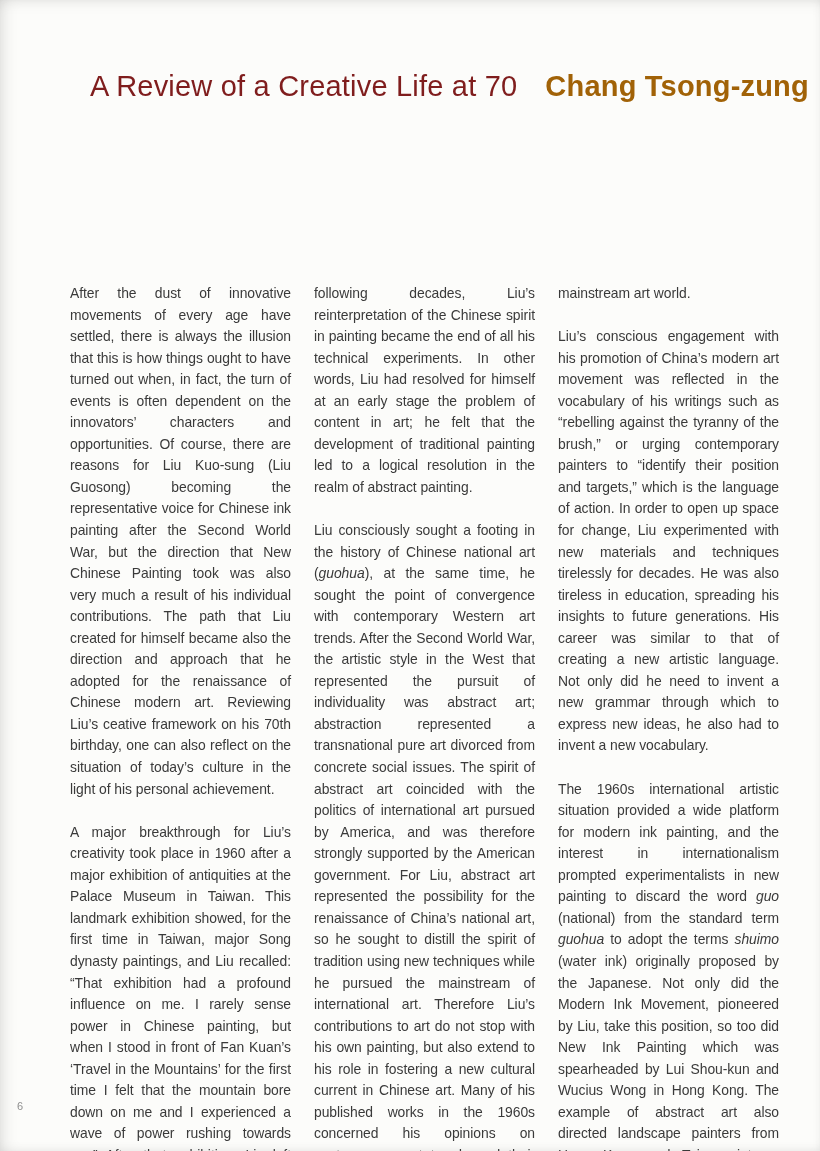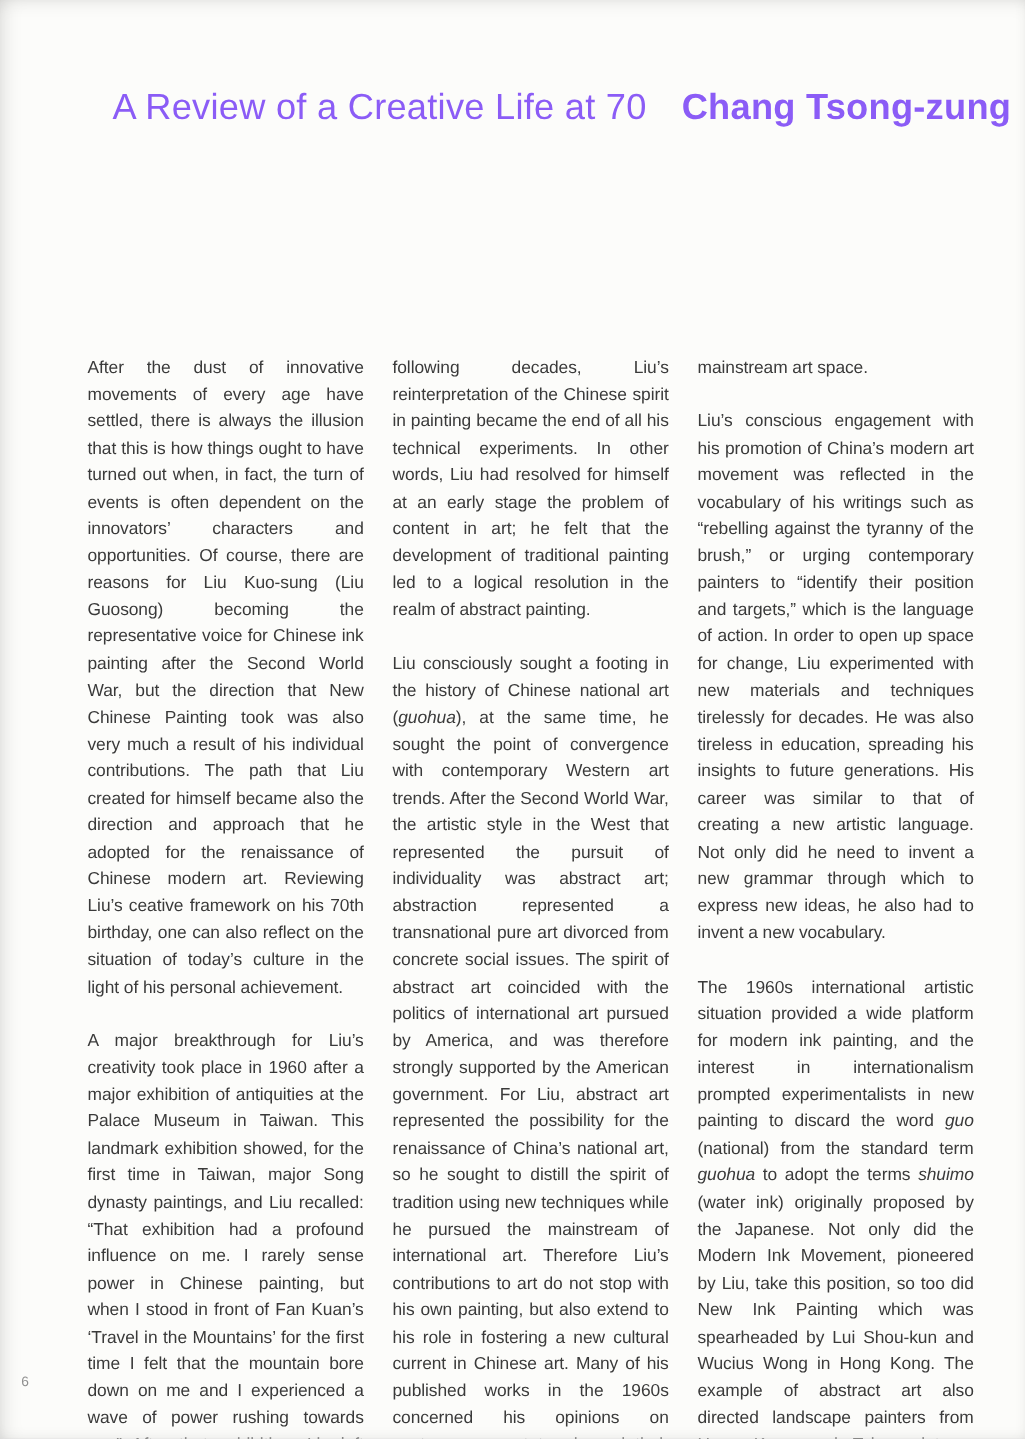--- a/index.html
+++ b/index.html
@@ -21,27 +21,27 @@
     position: absolute;
     left: 90px;
     top: 70px;
     white-space: nowrap;
     color: #3f3f3f;
   }
   .title-text {
     font-size: 29px;
     font-weight: 400;
     letter-spacing: 0.2px;
-    color: #8b5cf6;
+    color: #7f1d1d;
   }
   .author-name {
     font-size: 29px;
     font-weight: 700;
     letter-spacing: 0.2px;
-    color: #8b5cf6;
+    color: #a16207;
     margin-left: 28px;
   }
   .columns {
     position: absolute;
     left: 70px;
     top: 283px;
     width: 707px;
     display: flex;
     gap: 23px;
   }
@@ -81,21 +81,21 @@
   <div class="columns">
     <div class="column">
         <p><span>After the dust of innovative movements of every age have settled, there is always the illusion that this is how things ought to have turned out when, in fact, the turn of events is often dependent on the innovators’ characters and opportunities. Of course, there are reasons for Liu Kuo-sung (Liu Guosong) becoming the representative voice for Chinese ink painting after the Second World War, but the direction that New Chinese Painting took was also very much a result of his individual contributions. The path that Liu created for himself became also the direction and approach that he adopted for the renaissance of Chinese modern art. Reviewing Liu’s ceative framework on his 70th birthday, one can also reflect on the situation of today’s culture in the light of his personal achievement.</span></p>
         <p><span>A major breakthrough for Liu’s creativity took place in 1960 after a major exhibition of antiquities at the Palace Museum in Taiwan. This landmark exhibition showed, for the first time in Taiwan, major Song dynasty paintings, and Liu recalled: “That exhibition had a profound influence on me. I rarely sense power in Chinese painting, but when I stood in front of Fan Kuan’s ‘Travel in the Mountains’ for the first time I felt that the mountain bore down on me and I experienced a wave of power rushing towards me.” After that exhibition, Liu left Western-style painting which he had practiced for years, and began to reconsider issues of traditional Chinese painting. He attempted to express the sensation that he had felt in the paintings of the old masters using abstract techniques. “I started to use the tools and materials of Western painting to articulate the flavour of Chinese ink painting.” Liu created a number of works that paralleled those old masters, but instead of using brush and ink he painted with oil on canvas, sometimes even applying plaster. Taking a rebellious stand, he reinterpreted his emotions towards the classical works, recasting them in a personal and modern manner. In the</span></p>
       </div>
     <div class="column">
         <p><span>following decades, Liu’s reinterpretation of the Chinese spirit in painting became the end of all his technical experiments. In other words, Liu had resolved for himself at an early stage the problem of content in art; he felt that the development of traditional painting led to a logical resolution in the realm of abstract painting.</span></p>
         <p><span>Liu consciously sought a footing in the history of Chinese national art (</span><em>guohua</em><span>), at the same time, he sought the point of convergence with contemporary Western art trends. After the Second World War, the artistic style in the West that represented the pursuit of individuality was abstract art; abstraction represented a transnational pure art divorced from concrete social issues. The spirit of abstract art coincided with the politics of international art pursued by America, and was therefore strongly supported by the American government. For Liu, abstract art represented the possibility for the renaissance of China’s national art, so he sought to distill the spirit of tradition using new techniques while he pursued the mainstream of international art. Therefore Liu’s contributions to art do not stop with his own painting, but also extend to his role in fostering a new cultural current in Chinese art. Many of his published works in the 1960s concerned his opinions on contemporary art trends and their relationship with tradition. He claims, “The common tendency of the history Chinese and Western art history is to converge ultimately in abstraction… And due to differences between Eastern and Western cultures it is natural that they developed very different painting systems. However, these systems are like two rivers that will ultimately flow into the sea of universal culture.” What Liu criticised in the May Fourth Movement (1919) was its lack of contribution to the art of painting, this, in fact, reflected his own ambition which was the creation of a new vernacular movement in Chinese ink painting, furthermore he hoped that this movement would become an integral part of the</span></p>
       </div>
     <div class="column">
-        <p><span>mainstream art space.</span></p>
+        <p><span>mainstream art world.</span></p>
         <p><span>Liu’s conscious engagement with his promotion of China’s modern art movement was reflected in the vocabulary of his writings such as “rebelling against the tyranny of the brush,” or urging contemporary painters to “identify their position and targets,” which is the language of action. In order to open up space for change, Liu experimented with new materials and techniques tirelessly for decades. He was also tireless in education, spreading his insights to future generations. His career was similar to that of creating a new artistic language. Not only did he need to invent a new grammar through which to express new ideas, he also had to invent a new vocabulary.</span></p>
         <p><span>The 1960s international artistic situation provided a wide platform for modern ink painting, and the interest in internationalism prompted experimentalists in new painting to discard the word </span><em>guo</em><span> (national) from the standard term </span><em>guohua</em><span> to adopt the terms </span><em>shuimo</em><span> (water ink) originally proposed by the Japanese. Not only did the Modern Ink Movement, pioneered by Liu, take this position, so too did New Ink Painting which was spearheaded by Lui Shou-kun and Wucius Wong in Hong Kong. The example of abstract art also directed landscape painters from Hong Kong and Taiwan into a landscape world unpopulated and untarnished by architecture or human endeavour to show a realms beyond humanity.</span></p>
       </div>
   </div>
 
   <div class="page-number">6</div>
 
 </div>
 
 </body></html>

